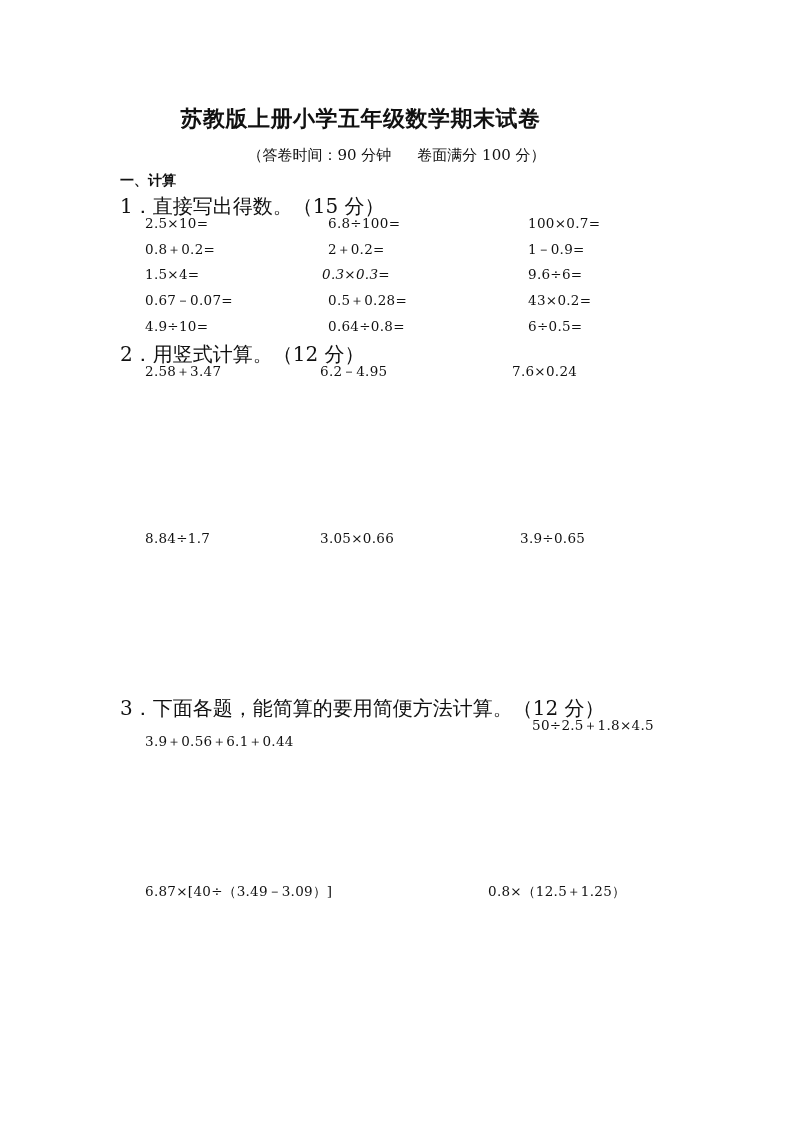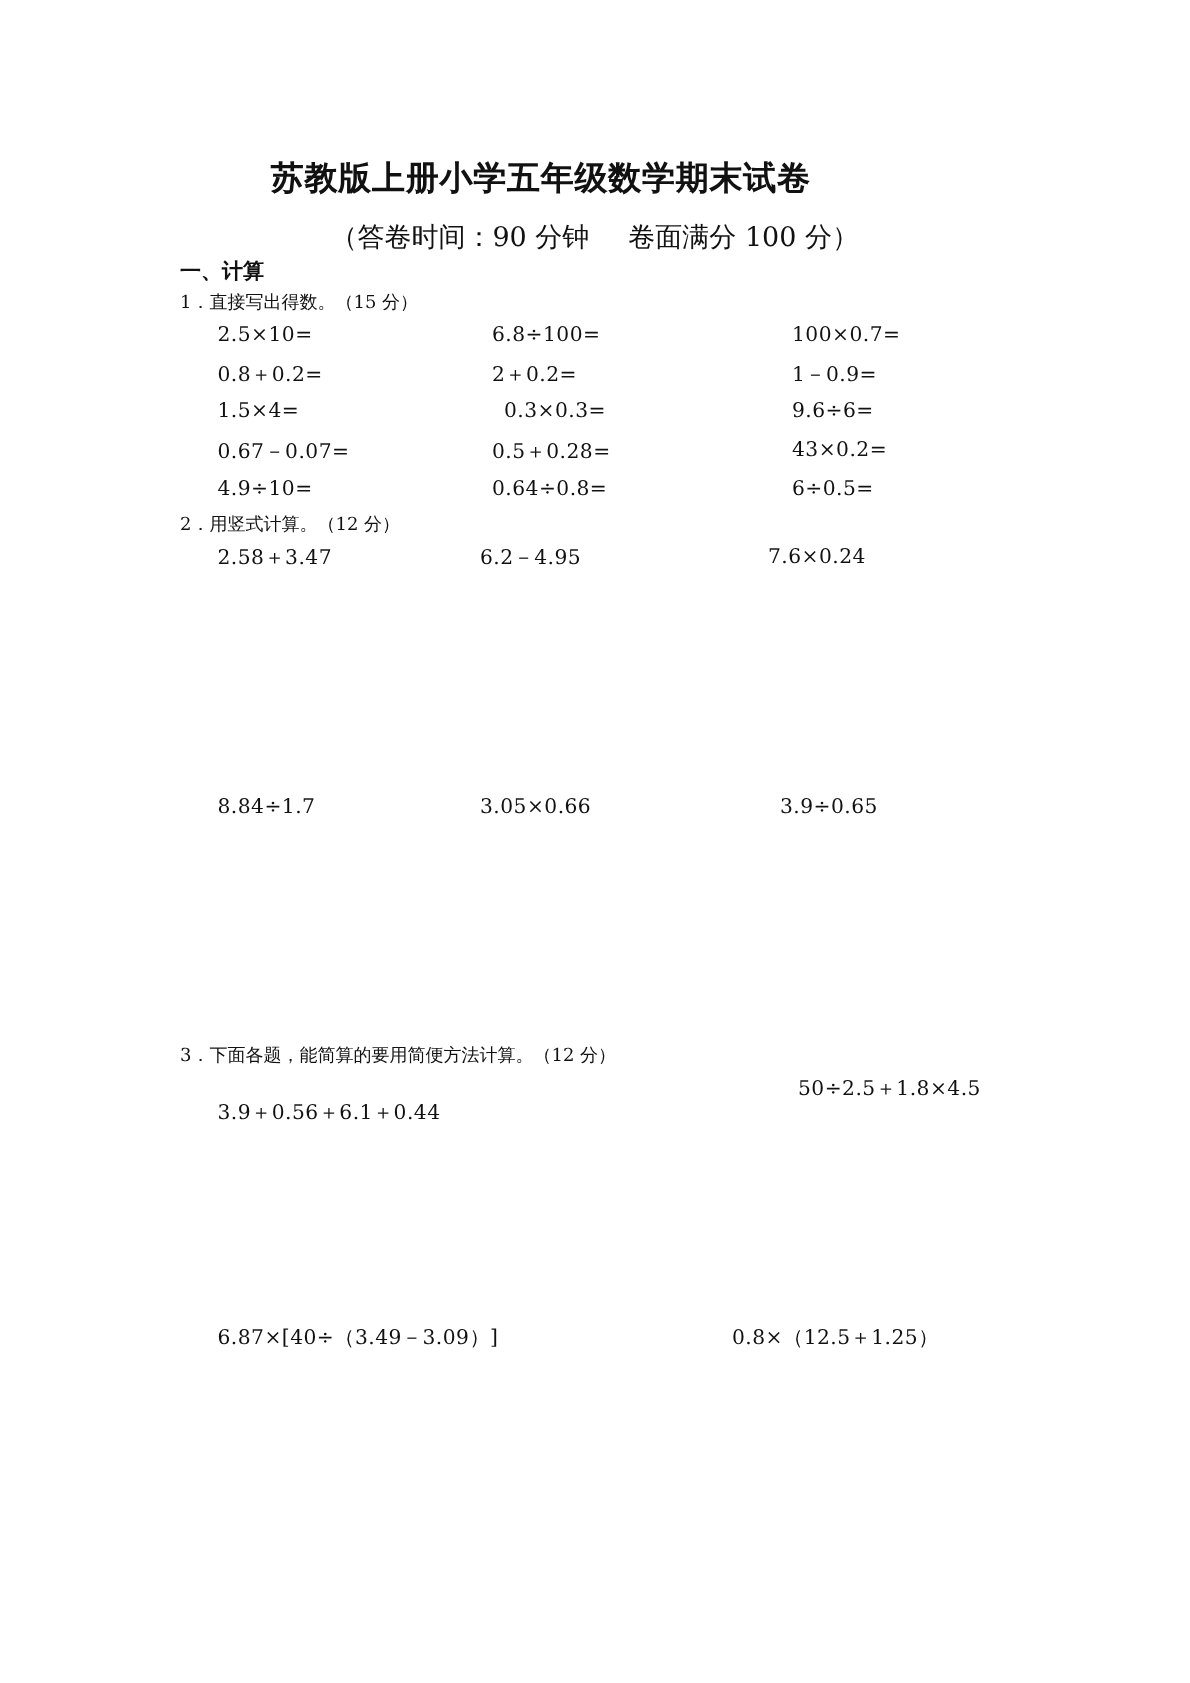--- a/index.html
+++ b/index.html
@@ -20,32 +20,32 @@
       left: 0; width: 721px; top: 104px;
       text-align: center;
       font-family: "DejaVu Sans", "Liberation Sans", sans-serif;
       font-size: 22px;
       font-weight: bold;
       letter-spacing: 0.5px;
     }
     .subtitle {
       left: 0; width: 793px; top: 146px;
       text-align: center;
-      font-size: 18px;
+      font-size: 15px;
     }
     .subtitle .gap { display: inline-block; width: 26px; }
     .section-heading {
       left: 120px; top: 172px;
       font-family: "DejaVu Sans", "Liberation Sans", sans-serif;
       font-size: 14px;
       font-weight: bold;
     }
     .question {
       left: 120px;
-      font-size: 12px;
+      font-size: 20px;
     }
     .item {
       font-size: 13.5px;
       letter-spacing: 0.3px;
     }
   </style>
 </head>
 <body>
 
 <div>
@@ -62,21 +62,21 @@
 
   <div class="abs item" style="left:145px; top:215px;">2.5×10=</div>
   <div class="abs item" style="left:328px; top:215px;">6.8÷100=</div>
   <div class="abs item" style="left:528px; top:215px;">100×0.7=</div>
 
   <div class="abs item" style="left:145px; top:241px;">0.8＋0.2=</div>
   <div class="abs item" style="left:328px; top:241px;">2＋0.2=</div>
   <div class="abs item" style="left:528px; top:241px;">1－0.9=</div>
 
   <div class="abs item" style="left:145px; top:266px;">1.5×4=</div>
-  <div class="abs item" style="left:336px; top:266px;">0.3×0.3=</div>
+  <div class="abs item" style="left:322px; top:266px;font-style:italic;">0.3×0.3=</div>
   <div class="abs item" style="left:528px; top:266px;">9.6÷6=</div>
 
   <div class="abs item" style="left:145px; top:292px;">0.67－0.07=</div>
   <div class="abs item" style="left:328px; top:292px;">0.5＋0.28=</div>
   <div class="abs item" style="left:528px; top:292px;">43×0.2=</div>
 
   <div class="abs item" style="left:145px; top:318px;">4.9÷10=</div>
   <div class="abs item" style="left:328px; top:318px;">0.64÷0.8=</div>
   <div class="abs item" style="left:528px; top:318px;">6÷0.5=</div>
 

